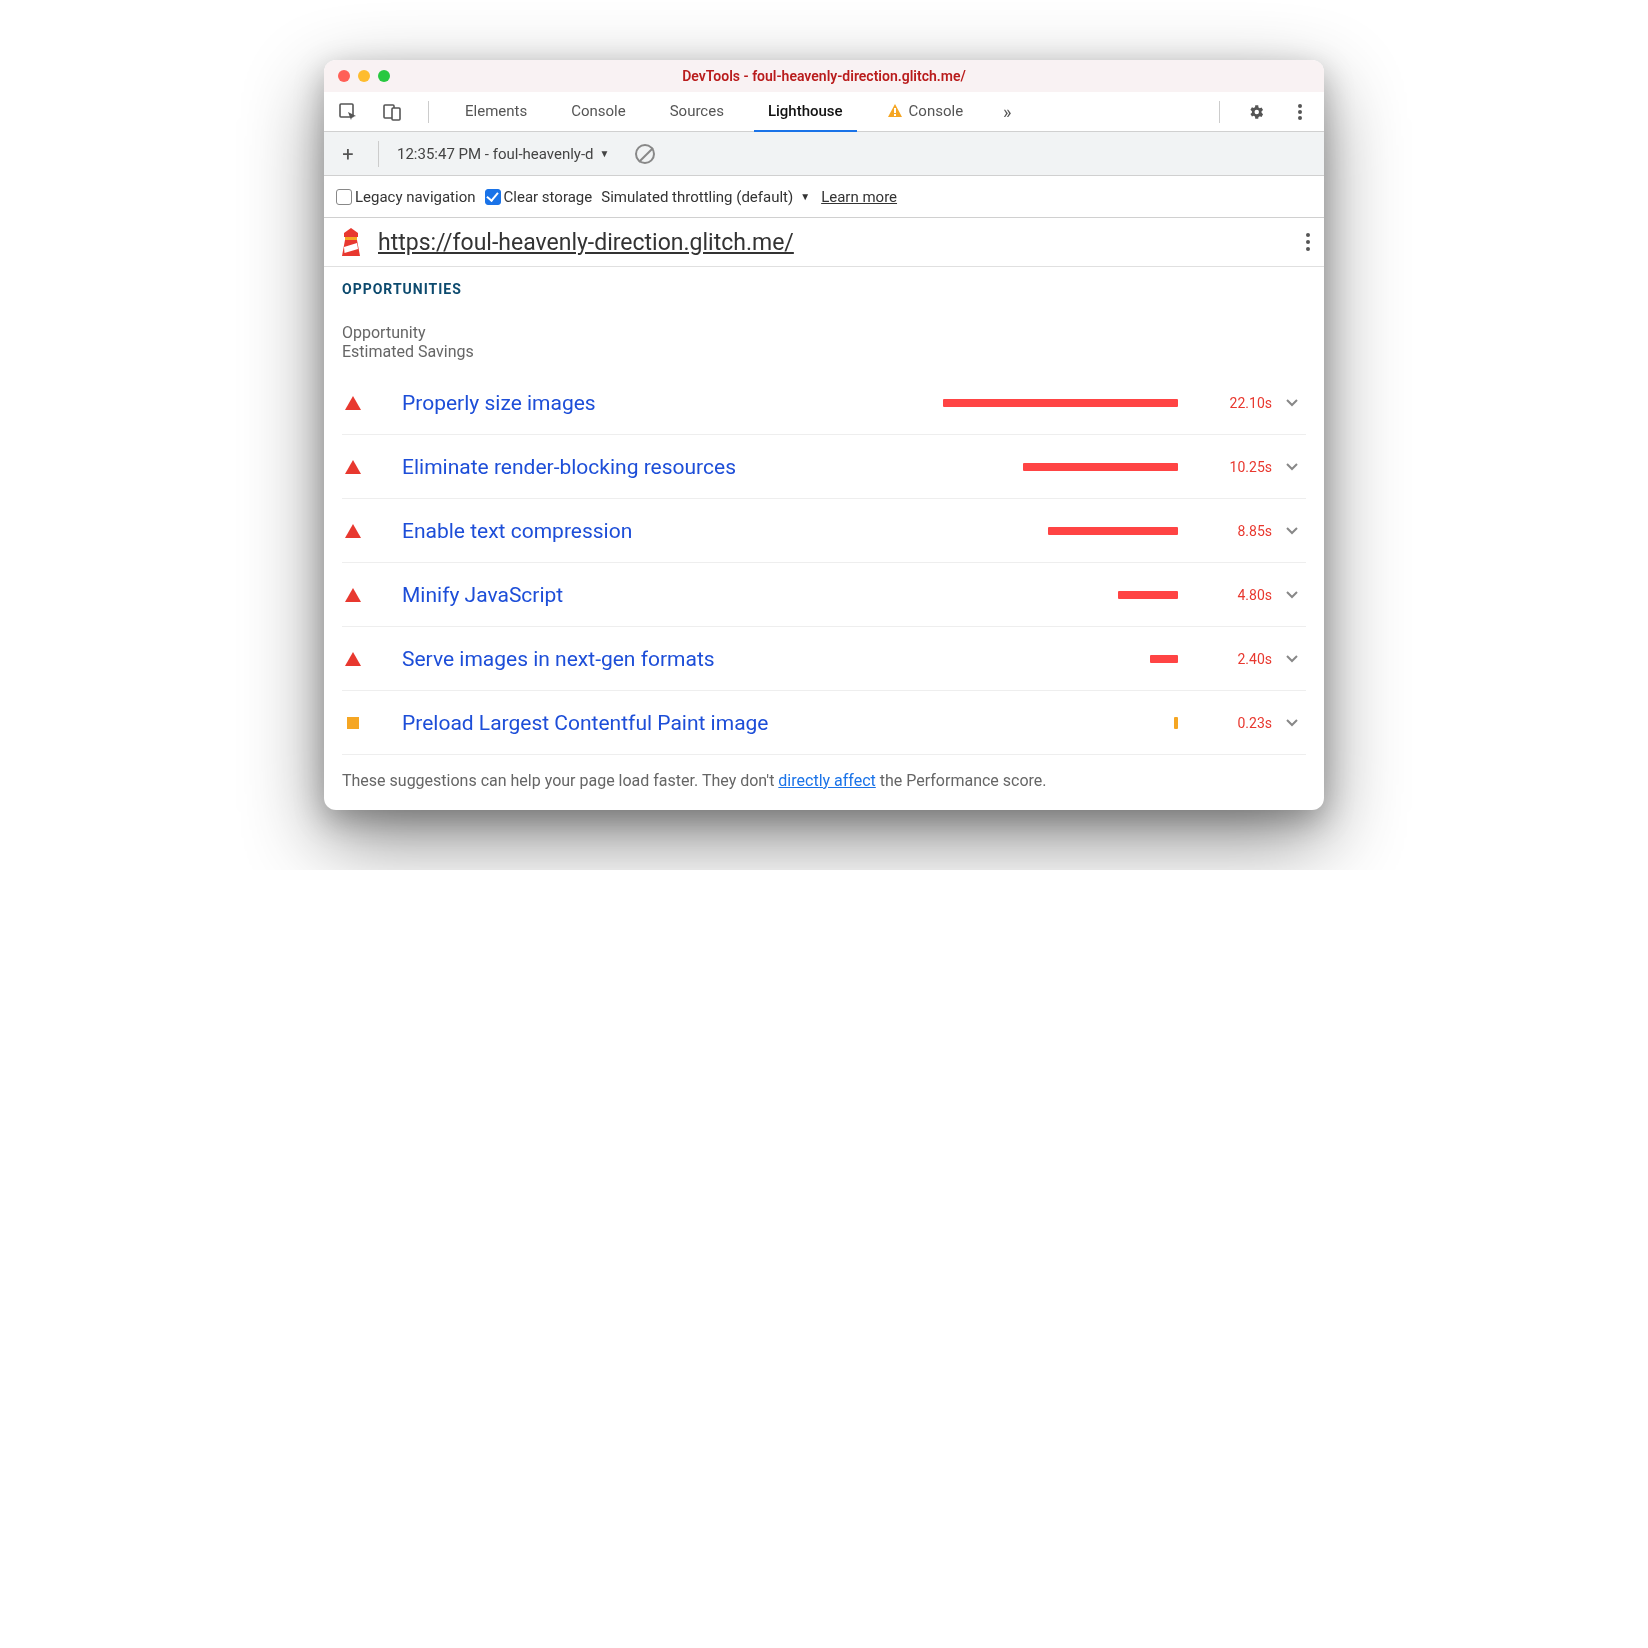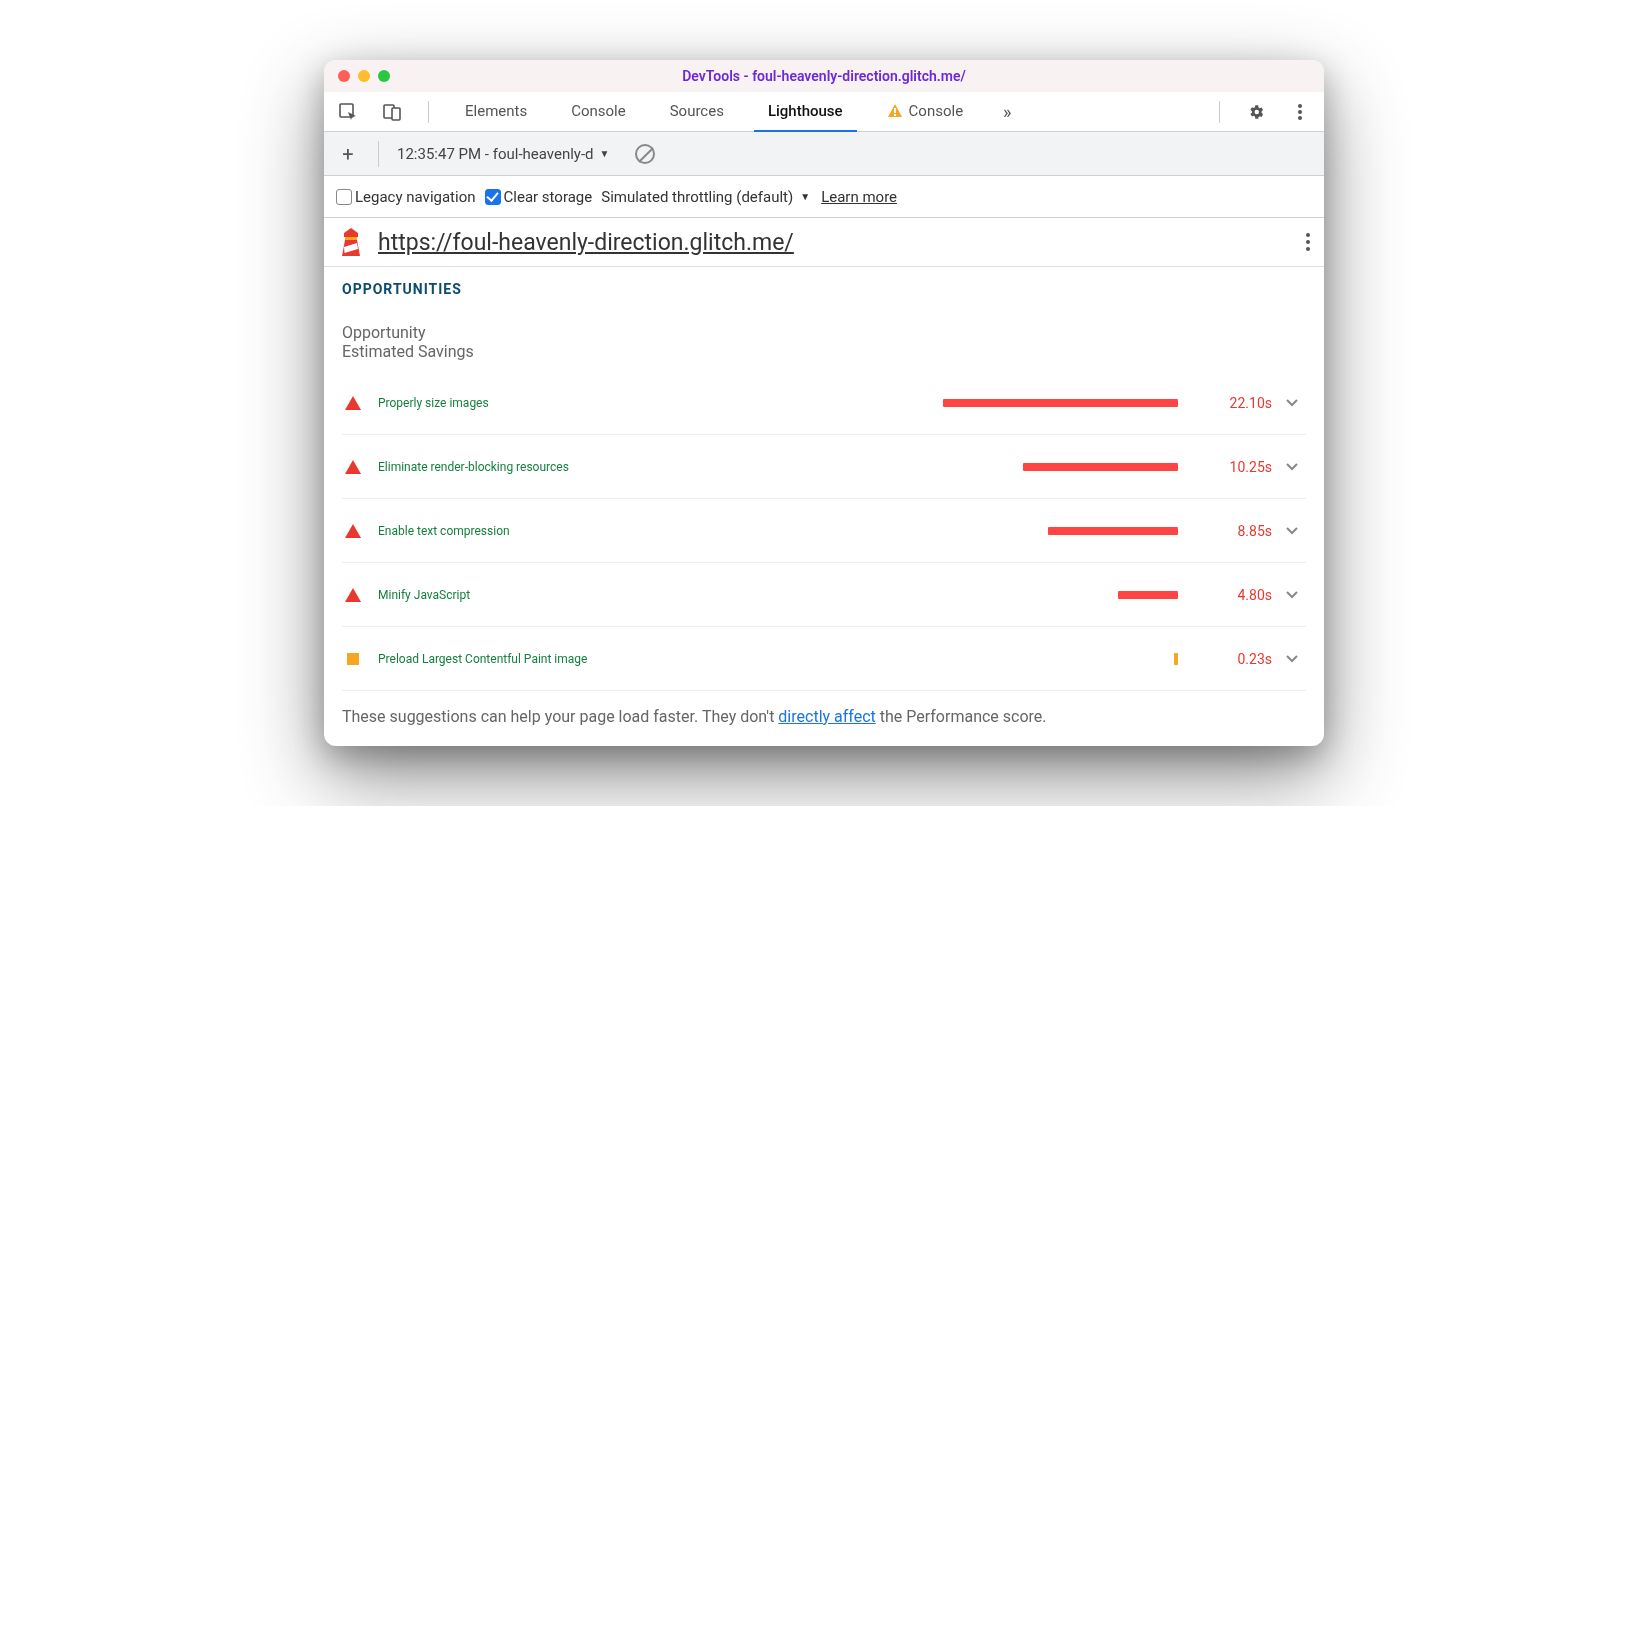--- a/index.html
+++ b/index.html
@@ -33,21 +33,21 @@
   .dot { width: 12px; height: 12px; border-radius: 50%; }
   .dot.red { background:#ff5f57; }
   .dot.yellow { background:#febc2e; }
   .dot.green { background:#28c840; }
   .titletext {
     position: absolute;
     left: 0; right:0;
     text-align: center;
     font-size: 14px;
     font-weight: 600;
-    color: #6d28d9;
+    color: #b91c1c;
     pointer-events:none;
   }
   .tabsbar {
     display:flex;
     align-items:center;
     height:40px;
     border-bottom:1px solid #d0d0d0;
     padding: 0 10px;
     gap: 16px;
   }
@@ -130,21 +130,21 @@
   .opplist{ padding: 0 18px 0 18px;}
   .opprow{
     display:flex; align-items:center;
     height:64px;
     border-bottom:1px solid #eee;
     gap:14px;
   }
   .status-ico{ width:22px; display:flex; justify-content:center;}
   .tri-red{ width:0;height:0;border-left:8px solid transparent;border-right:8px solid transparent;border-bottom:14px solid #e8382f;}
   .sq-orange{ width:12px;height:12px;background:#f5a623;}
-  .opptitle{ font-size:12px; color:#15803d; flex:0 0 auto; }
+  .opptitle{ font-size:21px; color:#1d4ed8; flex:0 0 auto;margin-left:24px; }
   .barcol{ flex:1; display:flex; justify-content:flex-end; align-items:center; padding-right:0;}
   .bar{ height:8px; background:#f44; border-radius:1px;}
   .bar.orange{ background:#f5a623; height:12px; width:4px;}
   .savings{ width:80px; text-align:right; font-size:14px; color:#e8382f; font-weight:400;}
   .chev{ color:#888; font-size:14px; width:20px; text-align:center;}
   .footnote{
     padding: 16px 18px 20px 18px;
     font-size:16px; color:#666;
   }
   .footnote a{ color:#1a73e8; text-decoration:underline;}
@@ -311,20 +311,35 @@
         </div>
         <div class="savings">4.80s</div>
         <div class="chev">
           <svg width="12" height="8" viewBox="0 0 12 8">
             <path d="M1 1 L6 6 L11 1" fill="none" stroke="#888" stroke-width="2"></path>
           </svg>
         </div>
       </div>
       <div class="opprow">
         <div class="status-ico">
+          <div class="tri-red"></div>
+        </div>
+        <div class="opptitle">Serve images in next-gen formats</div>
+        <div class="barcol">
+          <div class="bar" style="width: 28px;"></div>
+        </div>
+        <div class="savings">2.40s</div>
+        <div class="chev">
+          <svg width="12" height="8" viewBox="0 0 12 8">
+            <path d="M1 1 L6 6 L11 1" fill="none" stroke="#888" stroke-width="2"></path>
+          </svg>
+        </div>
+      </div>
+      <div class="opprow">
+        <div class="status-ico">
           <div class="sq-orange"></div>
         </div>
         <div class="opptitle">Preload Largest Contentful Paint image</div>
         <div class="barcol">
           <div class="bar orange" style="width: 4px;"></div>
         </div>
         <div class="savings">0.23s</div>
         <div class="chev">
           <svg width="12" height="8" viewBox="0 0 12 8">
             <path d="M1 1 L6 6 L11 1" fill="none" stroke="#888" stroke-width="2"></path>

